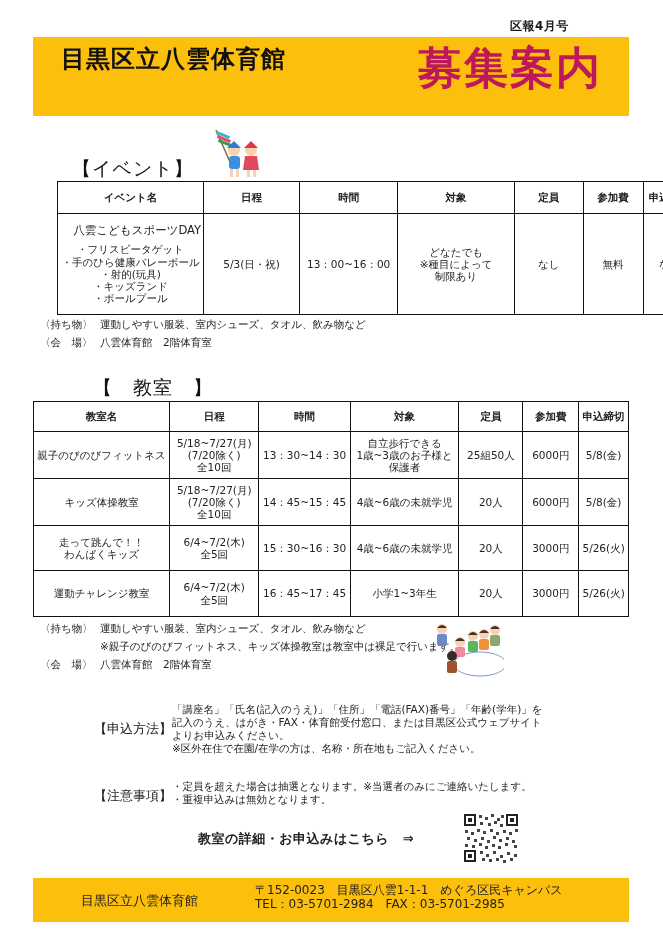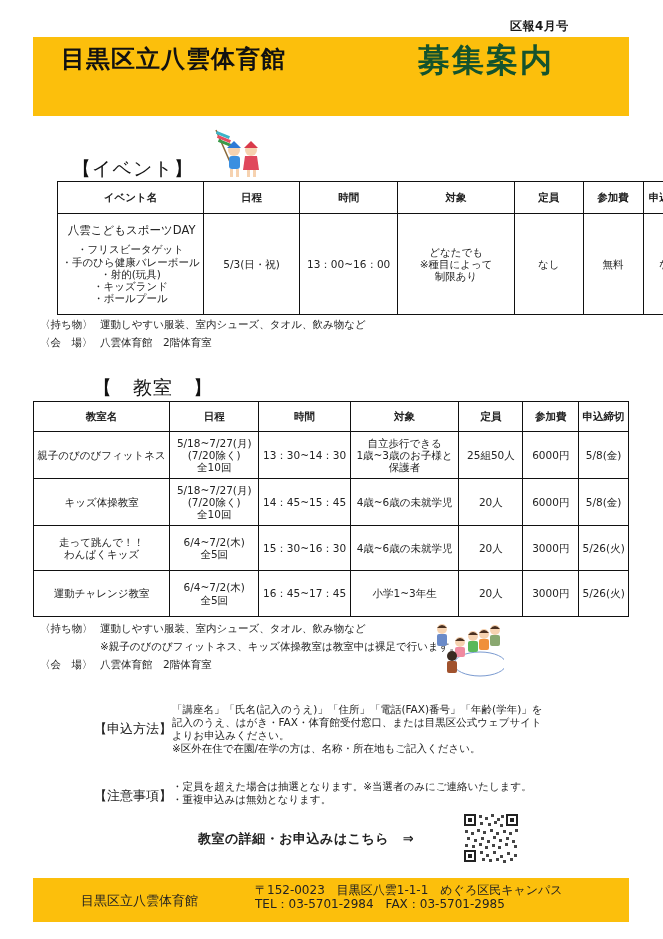--- a/index.html
+++ b/index.html
@@ -3,31 +3,31 @@
   <meta charset="utf-8">
   <style>
     * { box-sizing: border-box; margin: 0; padding: 0; }
     html, body { width: 663px; height: 939px; background: #ffffff; overflow: hidden; }
     body { font-family: "DejaVu Sans", "Liberation Sans", sans-serif; color: #1a1a1a; position: relative; }
 
     .issue { position: absolute; left: 510px; top: 18px; font-size: 12px; font-weight: bold; letter-spacing: 0.5px; }
 
     .header-band { position: absolute; left: 33px; top: 37px; width: 596px; height: 79px; background: #fcbf0c; }
     .header-title1 { position: absolute; left: 28px; top: 6px; font-size: 24px; font-weight: bold; color: #111; letter-spacing: 1px; }
-    .header-recruit { position: absolute; left: 385px; top: 2px; font-size: 32px; font-weight: bold; color: #14532d; letter-spacing: 2px; }
+    .header-recruit { position: absolute; left: 385px; top: 2px; font-size: 44px; font-weight: bold; color: #be185d; letter-spacing: 2px; }
     .header-title2 { position: absolute; left: 50px; top: 44px; font-size: 24px; font-weight: bold; color: #111; letter-spacing: 0.5px; }
 
     .section-heading { position: absolute; font-size: 19px; color: #111; letter-spacing: 1px; }
 
     table.grid { position: absolute; left: 33px; border-collapse: collapse; font-size: 10.5px; color: #222; }
     table.grid td, table.grid th { border: 1.5px solid #111; text-align: center; vertical-align: middle; font-weight: normal; line-height: 1.15; padding: 0 2px; }
     table.grid th { font-weight: bold; }
 
     .event-name-cell { line-height: 1.15; }
-    .event-title { font-size: 11.5px; display: block; margin-bottom: 6px; text-align: center; padding-left: 2px; }
+    .event-title { font-size: 11.5px; display: block; margin-bottom: 6px; text-align: right; padding-left: 2px; }
     .event-sub { display: block; font-size: 10.5px; }
 
     .note-line { position: absolute; font-size: 10.5px; color: #222; white-space: nowrap; }
     .note-label { display: inline-block; width: 60px; }
 
     .illustration { position: absolute; }
 
     .apply-label { position: absolute; font-size: 13px; color: #222; }
     .apply-text { position: absolute; font-size: 10.5px; color: #222; line-height: 1.25; white-space: nowrap; }
 

